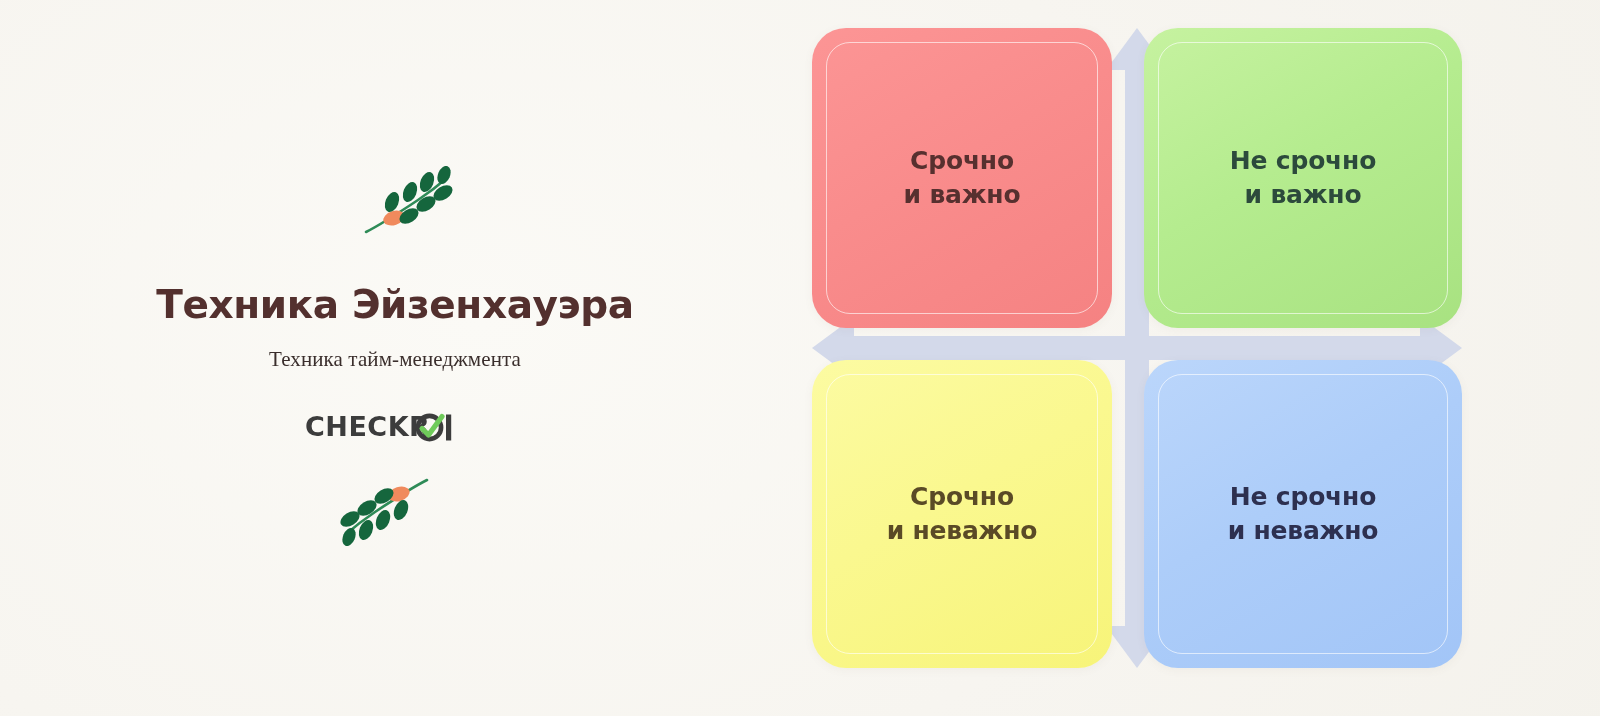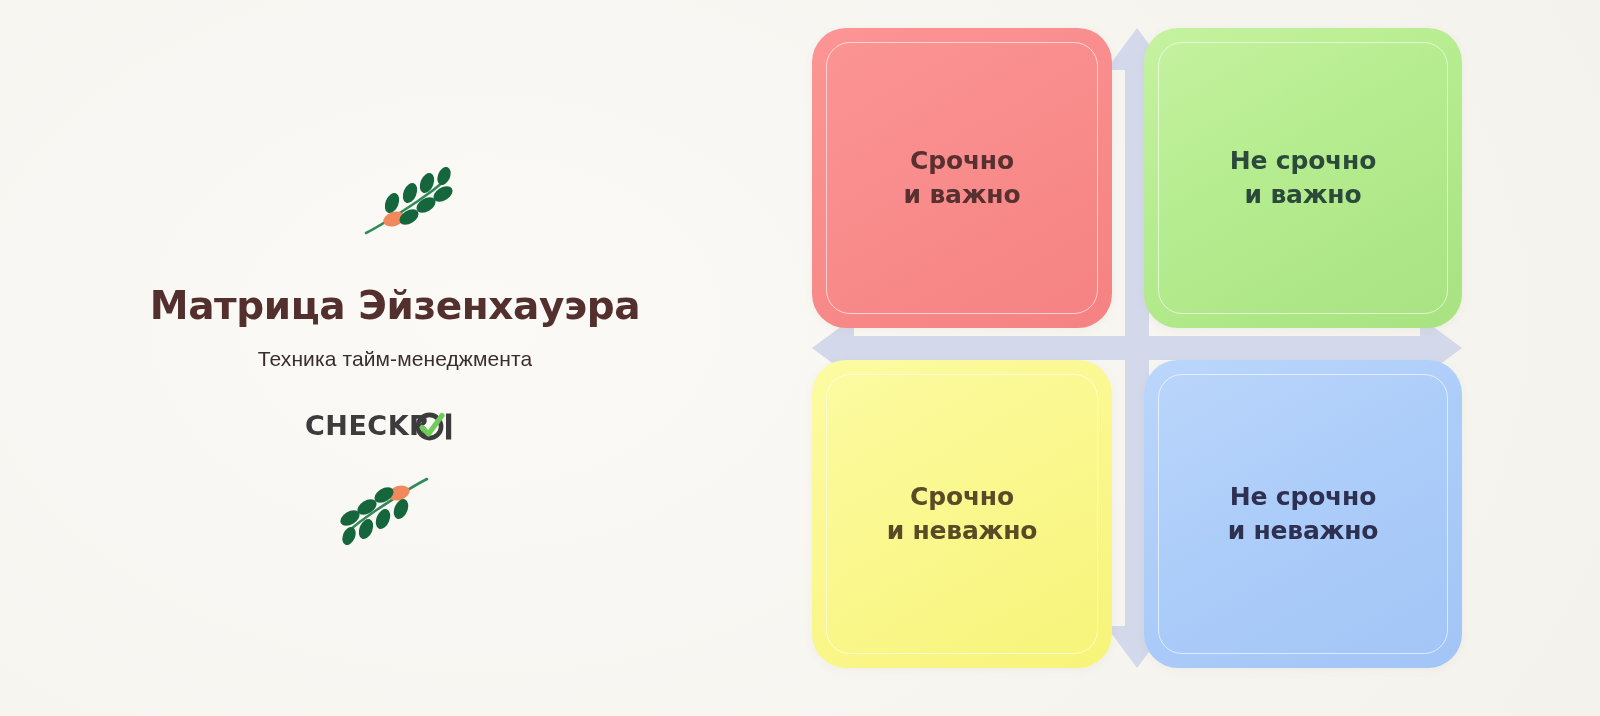--- a/index.html
+++ b/index.html
@@ -60,21 +60,21 @@
     font-weight: 700;
     letter-spacing: -0.4px;
     color: #53302E;
     line-height: 1.1;
     text-align: center;
     white-space: nowrap;
   }
 
   .subtitle {
     margin-top: 20px;
-    font-family: Liberation Sans, sans-serif;
+    font-family: Liberation Serif, serif;
     font-size: 21px;
     font-weight: 400;
     color: #3A2E2C;
     letter-spacing: 0.1px;
     text-align: right;
     white-space: nowrap;
   }
 
   .logo {
     margin-top: 38px;
@@ -213,21 +213,21 @@
             <ellipse cx="67" cy="16" rx="6.5" ry="10.5" fill="#15663D" transform="rotate(22 67 16)"></ellipse>
             <ellipse cx="84" cy="9" rx="6.0" ry="9.5" fill="#15663D" transform="rotate(22 84 9)"></ellipse>
 
             <ellipse cx="49" cy="50" rx="6.5" ry="10.5" fill="#15663D" transform="rotate(58 49 50)"></ellipse>
             <ellipse cx="66" cy="38" rx="6.5" ry="10.5" fill="#15663D" transform="rotate(58 66 38)"></ellipse>
             <ellipse cx="83" cy="27" rx="6.5" ry="10.5" fill="#15663D" transform="rotate(58 83 27)"></ellipse>
           </g>
         </svg>
       </div>
 
-      <h1 class="title">Матрица Эйзенхауэра</h1>
+      <h1 class="title">Техника Эйзенхауэра</h1>
 
       <p class="subtitle">Техника тайм-менеджмента</p>
 
       <div class="logo">
         <svg width="172" height="34" viewBox="0 0 172 34" aria-hidden="true">
           <text x="0" y="26" font-family="DejaVu Sans, Liberation Sans, sans-serif" font-size="27" font-weight="700" letter-spacing="0.5" fill="#3C3C3C">CHECKR</text>
 
           <circle cx="124.5" cy="17.5" r="11.6" fill="none" stroke="#3C3C3C" stroke-width="4.6"></circle>
 
           <path d="M117 18.5 L123.5 25 L137 6.5" stroke="#6FCB5A" stroke-width="5.2" fill="none" stroke-linecap="round" stroke-linejoin="round"></path>

